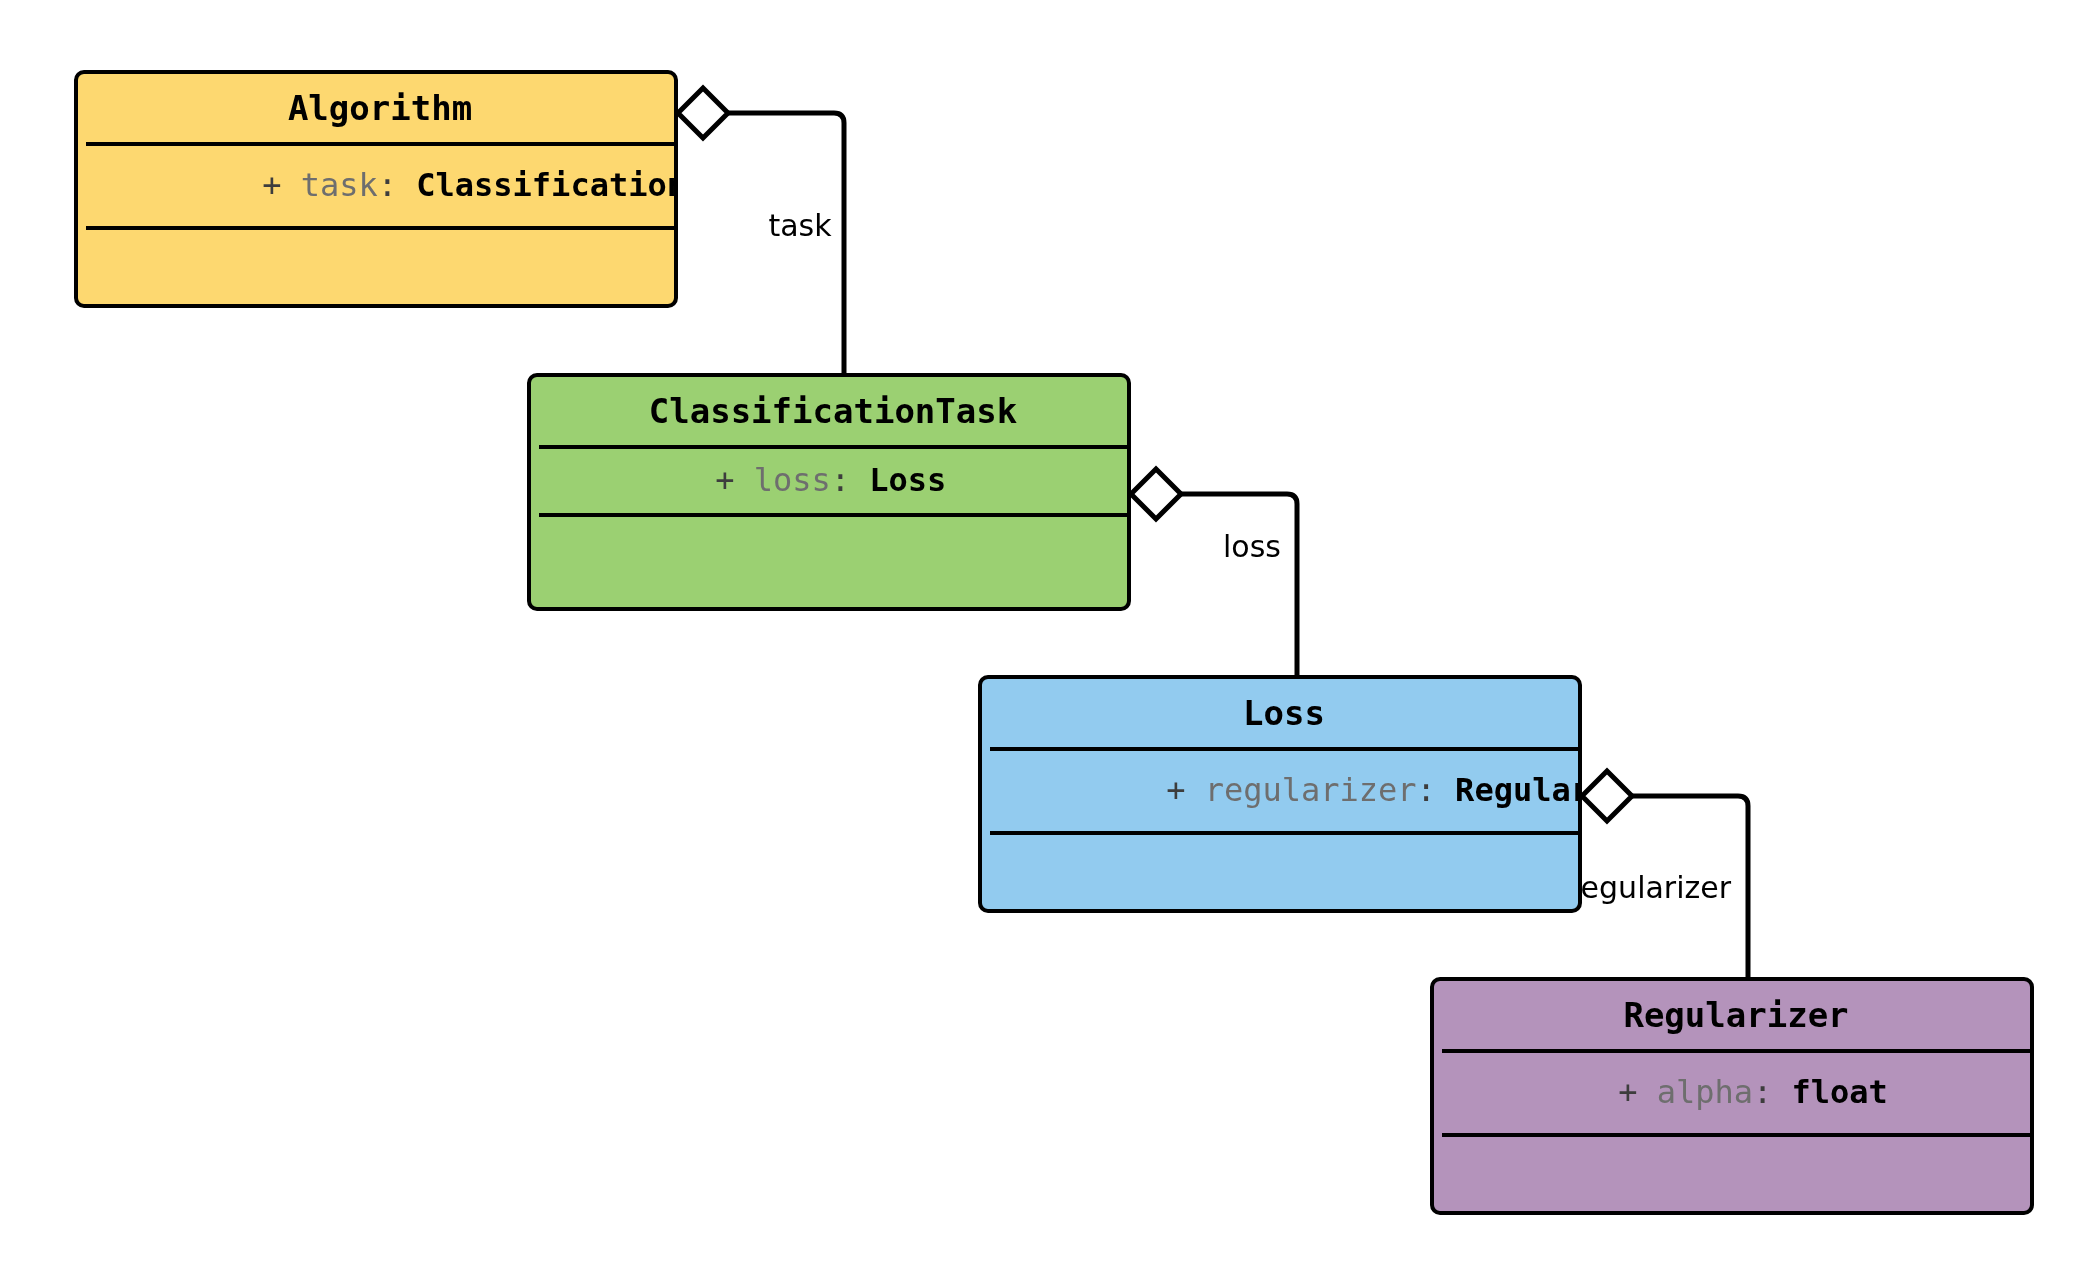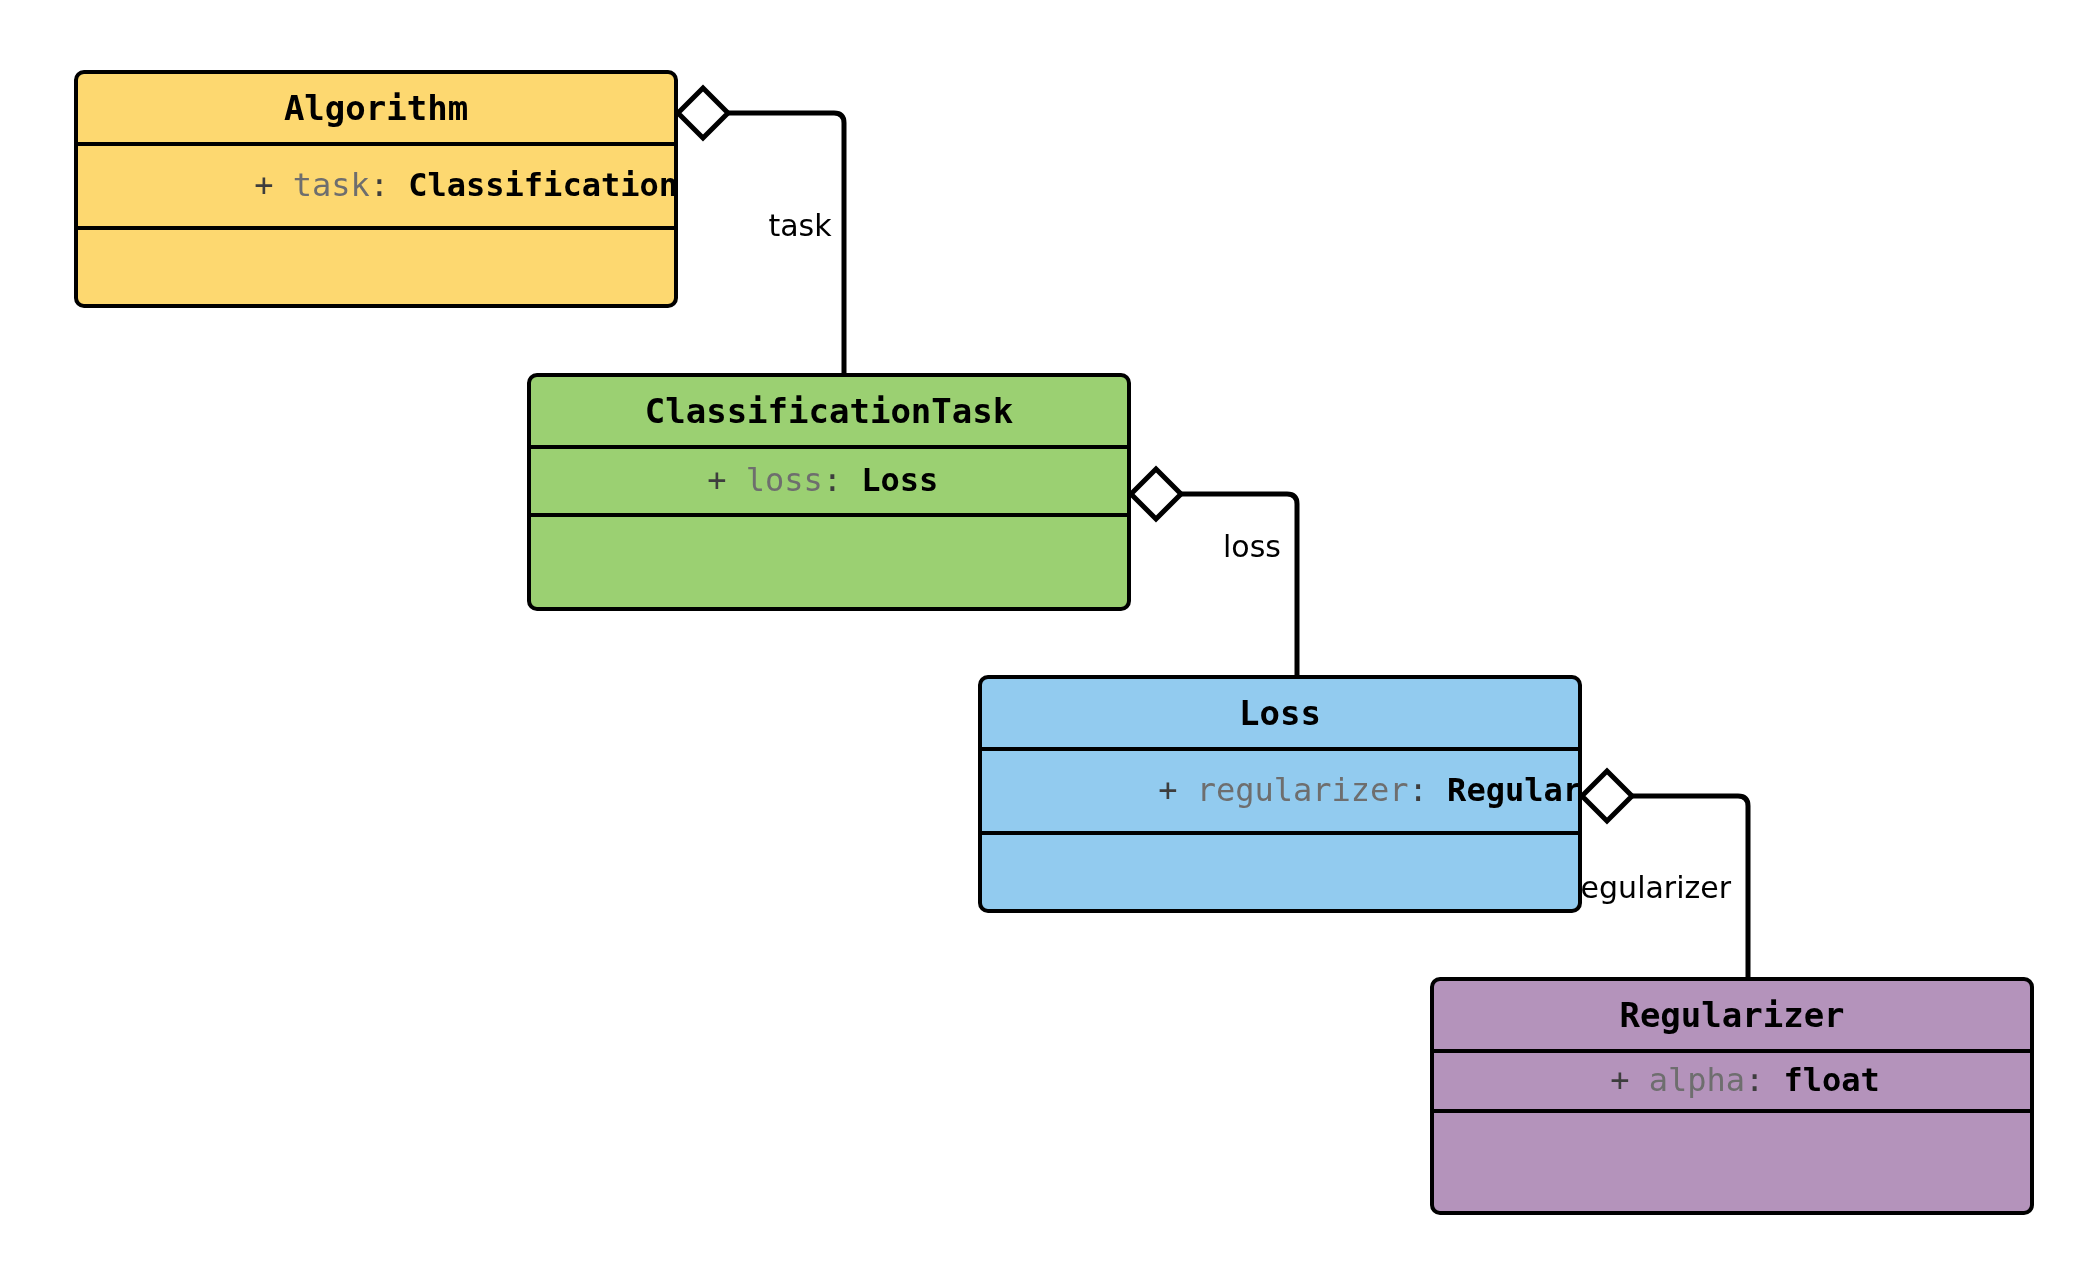--- a/index.html
+++ b/index.html
@@ -18,20 +18,21 @@
   }
 
   
   .uml-class {
     position: absolute;
     box-sizing: border-box;
     border: 4px solid #000000;
     border-radius: 10px;
     overflow: hidden;
     z-index: 5;
+    padding-left: 8px;
   }
   .uml-title {
     box-sizing: border-box;
     text-align: center;
     font-family: "DejaVu Sans Mono", monospace;
     font-weight: bold;
     color: #000000;
     display: flex;
     align-items: center;
     justify-content: center;
@@ -145,21 +146,21 @@
     <div class="uml-attrs" style="height: 84px;">
       <div class="attr-line" style="font-size: 32px;">
         <span class="attr-vis">+</span><span> </span><span class="attr-name">regularizer</span><span class="attr-colon">:</span><span> </span><span class="attr-type">Regularizer</span>
       </div>
     </div>
     <div class="uml-methods" style="height: 74px;"></div>
   </div>
 
   <div class="uml-class" id="class-regularizer" style="left: 1430px; top: 977px; width: 604px; height: 238px; background: rgb(180, 147, 187);">
     <div class="uml-title" style="height: 72px; font-size: 34px;">Regularizer</div>
-    <div class="uml-attrs" style="height: 60px;">
+    <div class="uml-attrs" style="height: 84px;">
       <div class="attr-line" style="font-size: 32px;">
         <span class="attr-vis">+</span><span> </span><span class="attr-name">alpha</span><span class="attr-colon">:</span><span> </span><span class="attr-type">float</span>
       </div>
     </div>
     <div class="uml-methods" style="height: 74px;"></div>
   </div>
 
 </div>
 
 </body></html>

